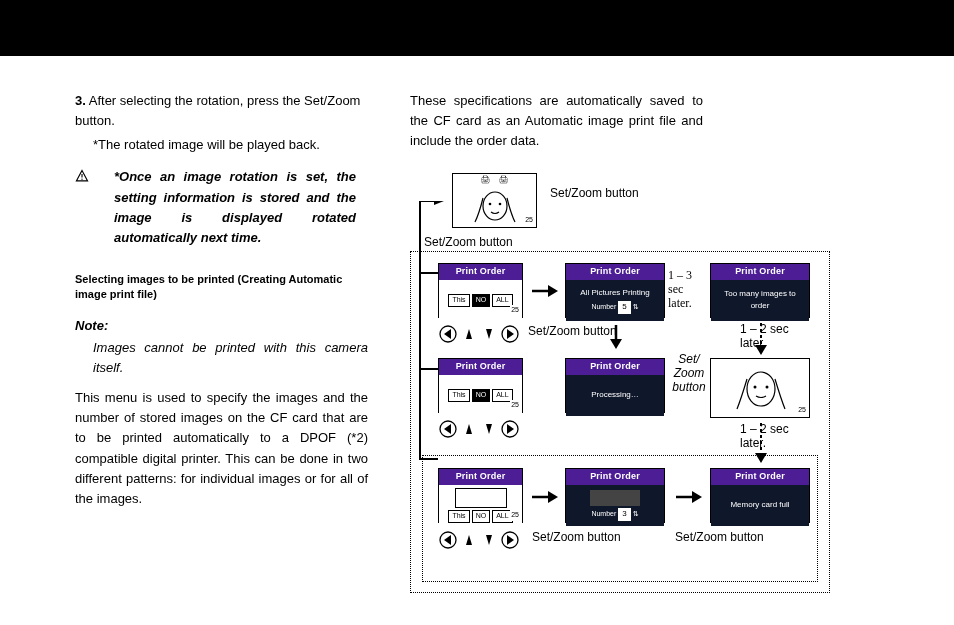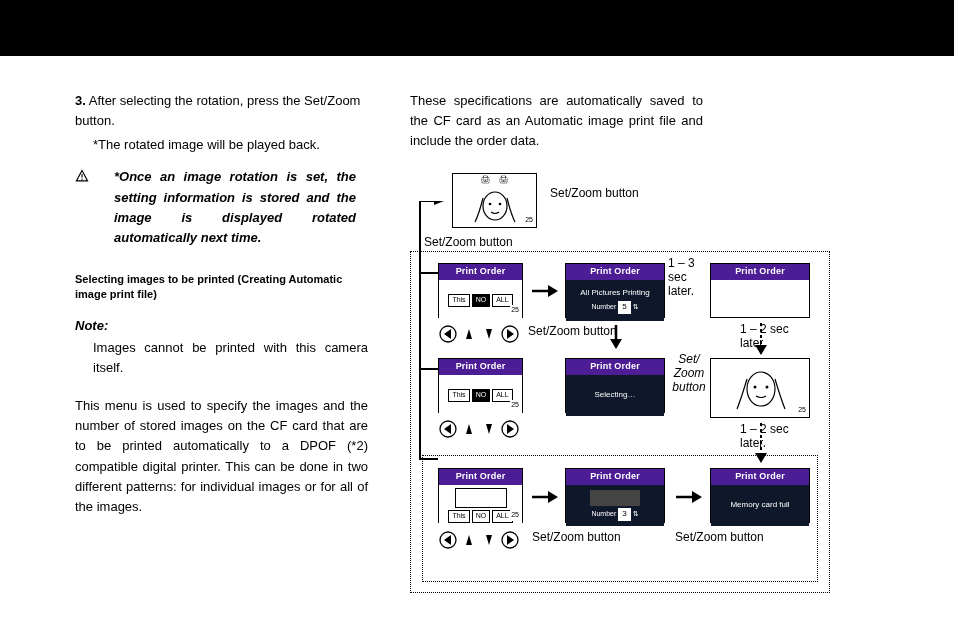--- a/index.html
+++ b/index.html
@@ -49,21 +49,21 @@
   }
   .warn-icon svg { display:block; }
   .warn-text { font-style: italic; text-align: justify; }
   h2.section {
     font-size: 11px;
     font-weight: bold;
     margin: 24px 0 14px 0;
     line-height: 1.35;
   }
   .note-label { font-style: italic; font-weight: bold; margin: 0 0 2px 0; }
-  .note-body { text-align: justify; margin: 0 0 18px 18px; }
+  .note-body { font-style: italic; text-align: justify; margin: 0 0 10px 18px; }
   p.body { text-align: justify; margin: 0 0 10px 0; }
 
   
   .diagram {
     position: absolute;
     left: 0px;
     top: 82px;
     width: 420px;
     height: 430px;
   }
@@ -216,23 +216,26 @@
           <div style="display:flex; gap:2px; align-items:center; margin-top:2px;">
             <span style="font-size:7px;">Number</span>
             <span style="background:#fff;color:#000;padding:0 4px;font-size:8px;">5</span>
             <span style="font-size:7px;">⇅</span>
           </div>
         </div>
       </div>
 
       <div class="mini mini-black" style="left:300px; top:90px; width:100px; height:55px;">
         <div class="mini-header">Print Order</div>
-      </div>
-
-      <span class="lbl" style="left:258px; top:84px; width:40px; text-align:left;">1 – 3 sec later.</span>
+        <div class="mini-body">
+            <span>Too many images to order</span>
+          </div>
+      </div>
+
+      <span class="lbl" style="left:258px; top:96px; width:40px; text-align:left;font-family:Liberation Serif, serif;">1 – 3 sec later.</span>
 
       <div class="navrow" style="left:28px; top:150px;">
         <svg viewBox="0 0 85 22" width="85" height="22">
           <circle cx="10" cy="11" r="8" fill="none" stroke="#000" stroke-width="1.3"></circle>
             <polygon points="13,6 13,16 6,11" fill="#000"></polygon>
           <polygon points="28,16 34,16 31,6" fill="#000"></polygon>
           <polygon points="48,6 54,6 51,16" fill="#000"></polygon>
           <circle cx="72" cy="11" r="8" fill="none" stroke="#000" stroke-width="1.3"></circle>
             <polygon points="69,6 69,16 76,11" fill="#000"></polygon>
         </svg>
@@ -260,21 +263,21 @@
             <span class="tab-box" style="background:#000;color:#fff;">NO</span>
             <span class="tab-box">ALL</span>
           </div>
         </div>
         <span class="num25">25</span>
       </div>
 
       <div class="mini mini-black" style="left:155px; top:185px; width:100px; height:55px;">
         <div class="mini-header">Print Order</div>
         <div class="mini-body">
-            <span>Selecting…</span>
+            <span>Processing…</span>
           </div>
       </div>
 
       <span class="lbl" style="left:262px; top:180px; width:34px; white-space:pre-line;font-style:italic;">Set/
 Zoom
 button</span>
 
       <div class="navrow" style="left:28px; top:245px;">
         <svg viewBox="0 0 85 22" width="85" height="22">
           <circle cx="10" cy="11" r="8" fill="none" stroke="#000" stroke-width="1.3"></circle>

